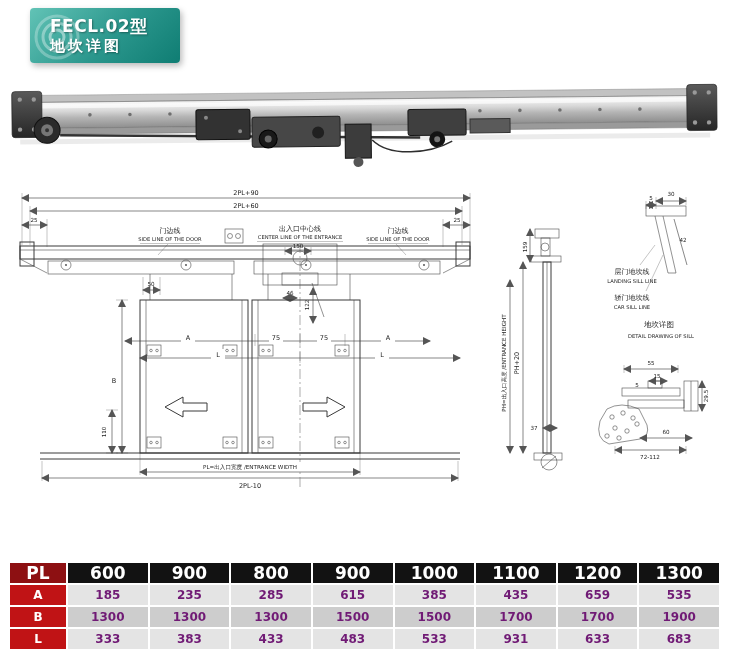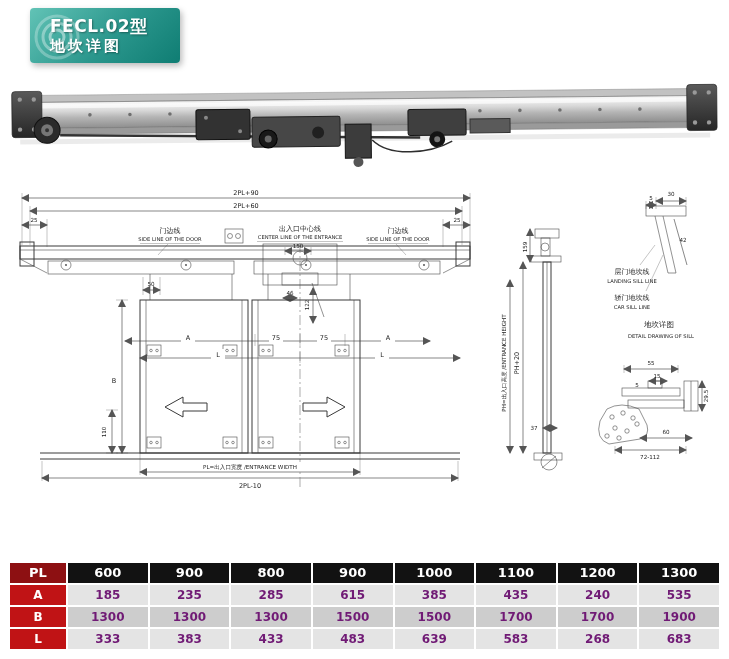--- a/index.html
+++ b/index.html
@@ -33,21 +33,21 @@
   text.cjk{font-size:7px;text-anchor:middle;}
   text.cjk-big{font-size:7.5px;text-anchor:middle;}
   text.en{font-size:5.2px;text-anchor:middle;}
   .wbg{fill:#fff;}
 
   
   .dim-table{position:absolute;left:8px;top:561px;width:713px;border-collapse:separate;
              border-spacing:2px;table-layout:fixed;}
   .dim-table td{height:20px;line-height:20px;text-align:center;padding:0;
                 font-size:12px;font-weight:bold;color:#701a75;}
-  .r-head td{background:#121212;color:#fff;font-size:13px;margin-left:7px;}
+  .r-head td{background:#121212;color:#fff;font-size:17px;margin-left:7px;}
   .r-a td,.r-l td{background:#e4e4e4;}
   .r-b td{background:#cdcdcd;}
   .dim-table td.lbl{background:#c01315;color:#fff;}
   .r-head td.lbl{background:#8d1012;color:#fff;}
 </style>
 </head>
 <body>
 
 <div class="page">
 
@@ -386,41 +386,41 @@
       <td>1300</td>
     </tr>
     <tr class="r-a">
       <td class="lbl">A</td>
       <td>185</td>
       <td>235</td>
       <td>285</td>
       <td>615</td>
       <td>385</td>
       <td>435</td>
-      <td>240</td>
+      <td>659</td>
       <td>535</td>
     </tr>
     <tr class="r-b">
       <td class="lbl">B</td>
       <td>1300</td>
       <td>1300</td>
       <td>1300</td>
       <td>1500</td>
       <td>1500</td>
       <td>1700</td>
       <td>1700</td>
       <td>1900</td>
     </tr>
     <tr class="r-l">
       <td class="lbl">L</td>
       <td>333</td>
       <td>383</td>
       <td>433</td>
       <td>483</td>
-      <td>639</td>
-      <td>583</td>
-      <td>268</td>
+      <td>533</td>
+      <td>931</td>
+      <td>633</td>
       <td>683</td>
     </tr>
   </tbody>
     </table>
 
 </div>
 
 </body></html>

